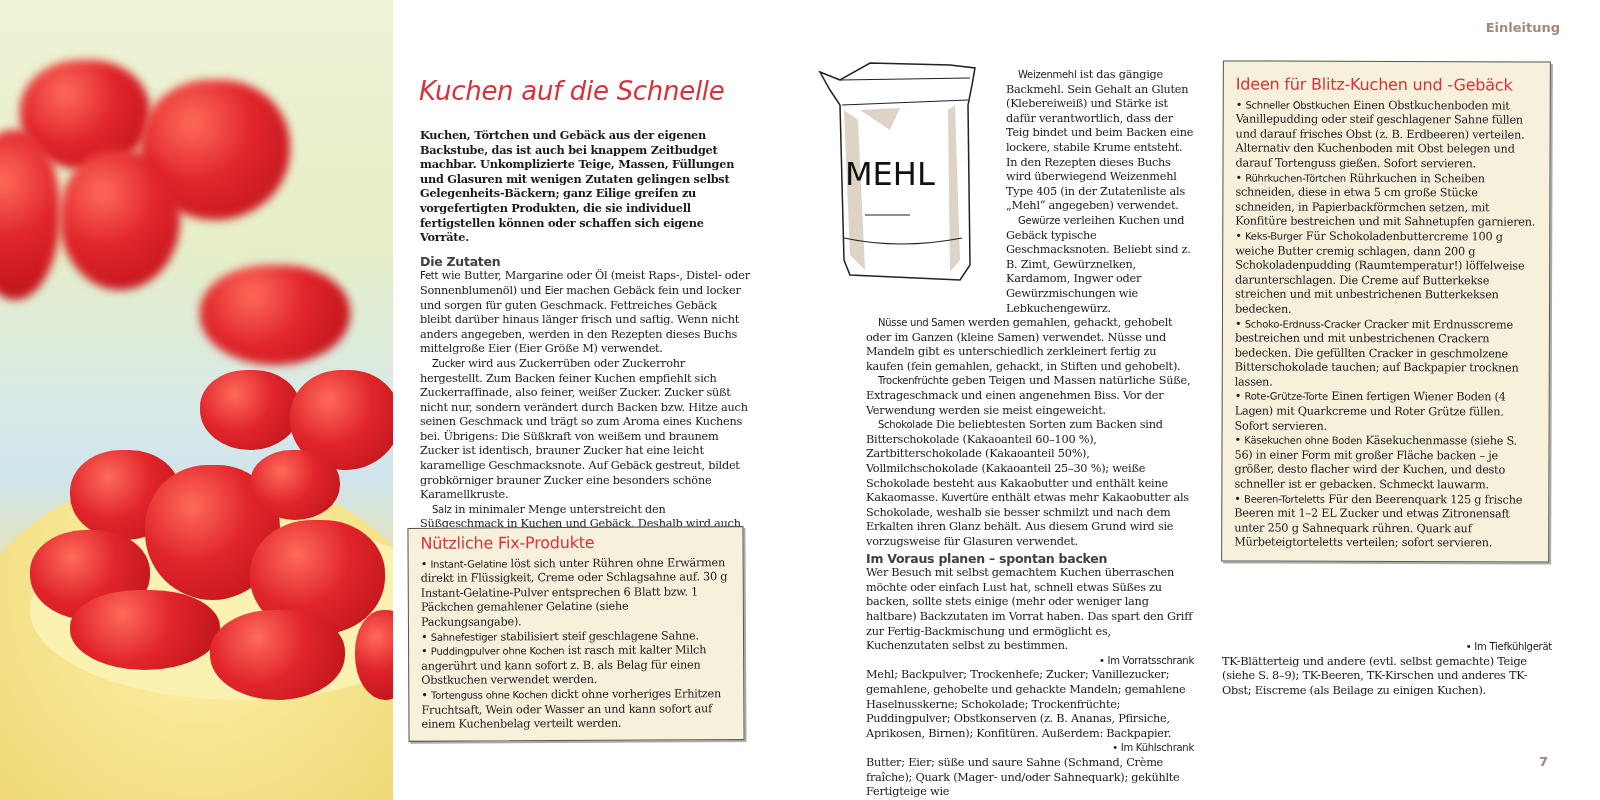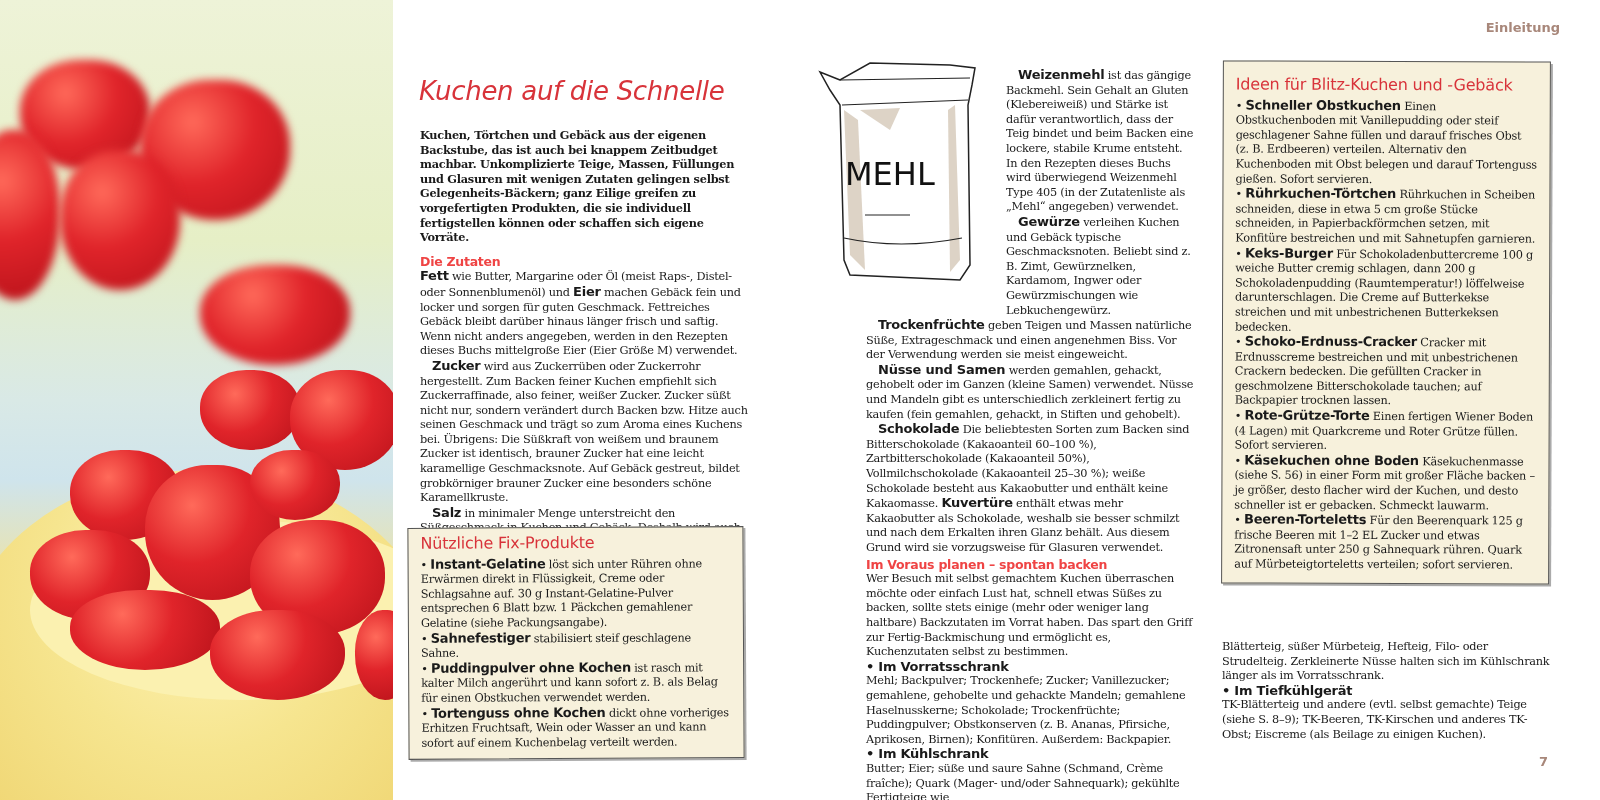--- a/index.html
+++ b/index.html
@@ -8,22 +8,22 @@
     background: linear-gradient(180deg, #eef3d8 0%, #e6efc6 30%, #d9e9e6 50%, #cfe4ec 60%, #f2e39a 75%, #f0dc88 100%); }
   .berry { position:absolute; border-radius:48% 48% 52% 52%; background: radial-gradient(circle at 35% 30%, #ff6a5a 0%, #e0242a 45%, #b8121a 100%); }
   .blur { filter: blur(4px); }
   .cake-rim { position:absolute; left:-40px; top:470px; width:480px; height:380px; border-radius:50% 50% 0 0; background: radial-gradient(ellipse at 50% 30%, #fff4b8 0%, #f6e58f 45%, #eed26c 100%); }
   .cream { position:absolute; left:30px; top:520px; width:420px; height:180px; border-radius:50%; background:#fbf1b0; }
   .runhead { position:absolute; right:40px; top:20px; font-family:"DejaVu Sans", sans-serif; font-size:13px; font-weight:bold; color:#a8877a; }
   .pagenum { position:absolute; right:52px; top:754px; font-family:"DejaVu Sans", sans-serif; font-size:13px; font-weight:bold; color:#a8877a; }
   .h1 { position:absolute; left:407px; top:64px; font-family:"DejaVu Sans", sans-serif; font-size:26px; color:#d8333a; letter-spacing:-0.3px; }
   .col { position:absolute; font-size:11.3px; line-height:14.6px; letter-spacing:-0.25px; }
   .lead { font-weight:bold; }
-  .sub { font-family:"DejaVu Sans", sans-serif; font-size:12.5px; color:#ef4444; margin-top:10px; font-weight:bold; }
-  .b { font-family:"DejaVu Sans", sans-serif; font-weight:bold; font-size:13px; }
+  .sub { font-family:"DejaVu Sans", sans-serif; font-size:12.5px; color:#404040; margin-top:10px; font-weight:bold; }
+  .b { font-family:"DejaVu Sans", sans-serif; font-weight:normal; font-size:10px;text-align:right; }
   p { margin:0; }
   .ind { text-indent:12px; }
   .box { position:absolute; background:#f7f1dc; border:1.5px solid #555; box-shadow: 2px 2px 0 #aaa; padding:8px 12px; }
   .box h2 { font-family:"DejaVu Sans", sans-serif; color:#d8333a; font-size:16px; margin:0 0 6px 0; font-weight:normal; letter-spacing:-0.2px; }
   .bag { position:absolute; left:810px; top:60px; width:170px; height:220px; }
 </style>
 </head>
 <body>
 
 <div class="photo">
@@ -79,22 +79,22 @@
     <line x1="55" y1="155" x2="100" y2="155" stroke="#222" stroke-width="1"></line>
     <text x="35" y="125" font-family="DejaVu Sans, sans-serif" font-size="32" fill="#111">MEHL</text>
   </svg>
 </div>
 
 <div class="col" style="left:866px;top:68px;width:328px;">
   <div style="padding-left:140px;">
     <p class="ind"><span class="b">Weizenmehl</span><span> ist das gängige Backmehl. Sein Gehalt an Gluten (Klebereiweiß) und Stärke ist dafür verantwortlich, dass der Teig bindet und beim Backen eine lockere, stabile Krume entsteht. In den Rezepten dieses Buchs wird überwiegend Weizenmehl Type 405 (in der Zutatenliste als „Mehl“ angegeben) verwendet.</span></p>
     <p class="ind"><span class="b">Gewürze</span><span> verleihen Kuchen und Gebäck typische Geschmacksnoten. Beliebt sind z. B. Zimt, Gewürznelken, Kardamom, Ingwer oder Gewürzmischungen wie Lebkuchengewürz.</span></p>
   </div>
+  <p class="ind"><span class="b">Nüsse und Samen</span><span> werden gemahlen, gehackt, gehobelt oder im Ganzen (kleine Samen) verwendet. Nüsse und Mandeln gibt es unterschiedlich zerkleinert fertig zu kaufen (fein gemahlen, gehackt, in Stiften und gehobelt).</span></p>
   <p class="ind"><span class="b">Trockenfrüchte</span><span> geben Teigen und Massen natürliche Süße, Extrageschmack und einen angenehmen Biss. Vor der Verwendung werden sie meist eingeweicht.</span></p>
-  <p class="ind"><span class="b">Nüsse und Samen</span><span> werden gemahlen, gehackt, gehobelt oder im Ganzen (kleine Samen) verwendet. Nüsse und Mandeln gibt es unterschiedlich zerkleinert fertig zu kaufen (fein gemahlen, gehackt, in Stiften und gehobelt).</span></p>
   <p class="ind"><span class="b">Schokolade</span><span> Die beliebtesten Sorten zum Backen sind Bitterschokolade (Kakaoanteil 60–100 %), Zartbitterschokolade (Kakaoanteil 50%), Vollmilchschokolade (Kakaoanteil 25–30 %); weiße Schokolade besteht aus Kakaobutter und enthält keine Kakaomasse. </span><span class="b">Kuvertüre</span><span> enthält etwas mehr Kakaobutter als Schokolade, weshalb sie besser schmilzt und nach dem Erkalten ihren Glanz behält. Aus diesem Grund wird sie vorzugsweise für Glasuren verwendet.</span></p>
   <div class="sub" style="margin-top:2px;">Im Voraus planen – spontan backen</div>
   <p>Wer Besuch mit selbst gemachtem Kuchen überraschen möchte oder einfach Lust hat, schnell etwas Süßes zu backen, sollte stets einige (mehr oder weniger lang haltbare) Backzutaten im Vorrat haben. Das spart den Griff zur Fertig-Backmischung und ermöglicht es, Kuchenzutaten selbst zu bestimmen.</p>
   <p class="b">• Im Vorratsschrank</p>
   <p>Mehl; Backpulver; Trockenhefe; Zucker; Vanillezucker; gemahlene, gehobelte und gehackte Mandeln; gemahlene Haselnusskerne; Schokolade; Trockenfrüchte; Puddingpulver; Obstkonserven (z. B. Ananas, Pfirsiche, Aprikosen, Birnen); Konfitüren. Außerdem: Backpapier.</p>
   <p class="b">• Im Kühlschrank</p>
   <p>Butter; Eier; süße und saure Sahne (Schmand, Crème fraîche); Quark (Mager- und/oder Sahnequark); gekühlte Fertigteige wie</p>
 </div>
 
 <div class="box col" style="left:1222px;top:61px;width:302px;padding:16px 12px 10px 12px;transform:rotate(0.2deg);">
@@ -102,16 +102,15 @@
   <p>• <span class="b">Schneller Obstkuchen</span><span> Einen Obstkuchenboden mit Vanillepudding oder steif geschlagener Sahne füllen und darauf frisches Obst (z. B. Erdbeeren) verteilen. Alternativ den Kuchenboden mit Obst belegen und darauf Tortenguss gießen. Sofort servieren.</span></p>
   <p>• <span class="b">Rührkuchen-Törtchen</span><span> Rührkuchen in Scheiben schneiden, diese in etwa 5 cm große Stücke schneiden, in Papierbackförmchen setzen, mit Konfitüre bestreichen und mit Sahnetupfen garnieren.</span></p>
   <p>• <span class="b">Keks-Burger</span><span> Für Schokoladenbuttercreme 100 g weiche Butter cremig schlagen, dann 200 g Schokoladenpudding (Raumtemperatur!) löffelweise darunterschlagen. Die Creme auf Butterkekse streichen und mit unbestrichenen Butterkeksen bedecken.</span></p>
   <p>• <span class="b">Schoko-Erdnuss-Cracker</span><span> Cracker mit Erdnusscreme bestreichen und mit unbestrichenen Crackern bedecken. Die gefüllten Cracker in geschmolzene Bitterschokolade tauchen; auf Backpapier trocknen lassen.</span></p>
   <p>• <span class="b">Rote-Grütze-Torte</span><span> Einen fertigen Wiener Boden (4 Lagen) mit Quarkcreme und Roter Grütze füllen. Sofort servieren.</span></p>
   <p>• <span class="b">Käsekuchen ohne Boden</span><span> Käsekuchenmasse (siehe S. 56) in einer Form mit großer Fläche backen – je größer, desto flacher wird der Kuchen, und desto schneller ist er gebacken. Schmeckt lauwarm.</span></p>
   <p>• <span class="b">Beeren-Torteletts</span><span> Für den Beerenquark 125 g frische Beeren mit 1–2 EL Zucker und etwas Zitronensaft unter 250 g Sahnequark rühren. Quark auf Mürbeteigtorteletts verteilen; sofort servieren.</span></p>
 </div>
 
 <div class="col" style="left:1222px;top:640px;width:330px;">
-  <p>Blätterteig, süßer Mürbeteig, Hefteig, Filo- oder Strudelteig. Zerkleinerte Nüsse halten sich im Kühlschrank länger als im Vorratsschrank.</p>
   <p class="b">• Im Tiefkühlgerät</p>
   <p>TK-Blätterteig und andere (evtl. selbst gemachte) Teige (siehe S. 8–9); TK-Beeren, TK-Kirschen und anderes TK-Obst; Eiscreme (als Beilage zu einigen Kuchen).</p>
 </div>
 
 </body></html>

